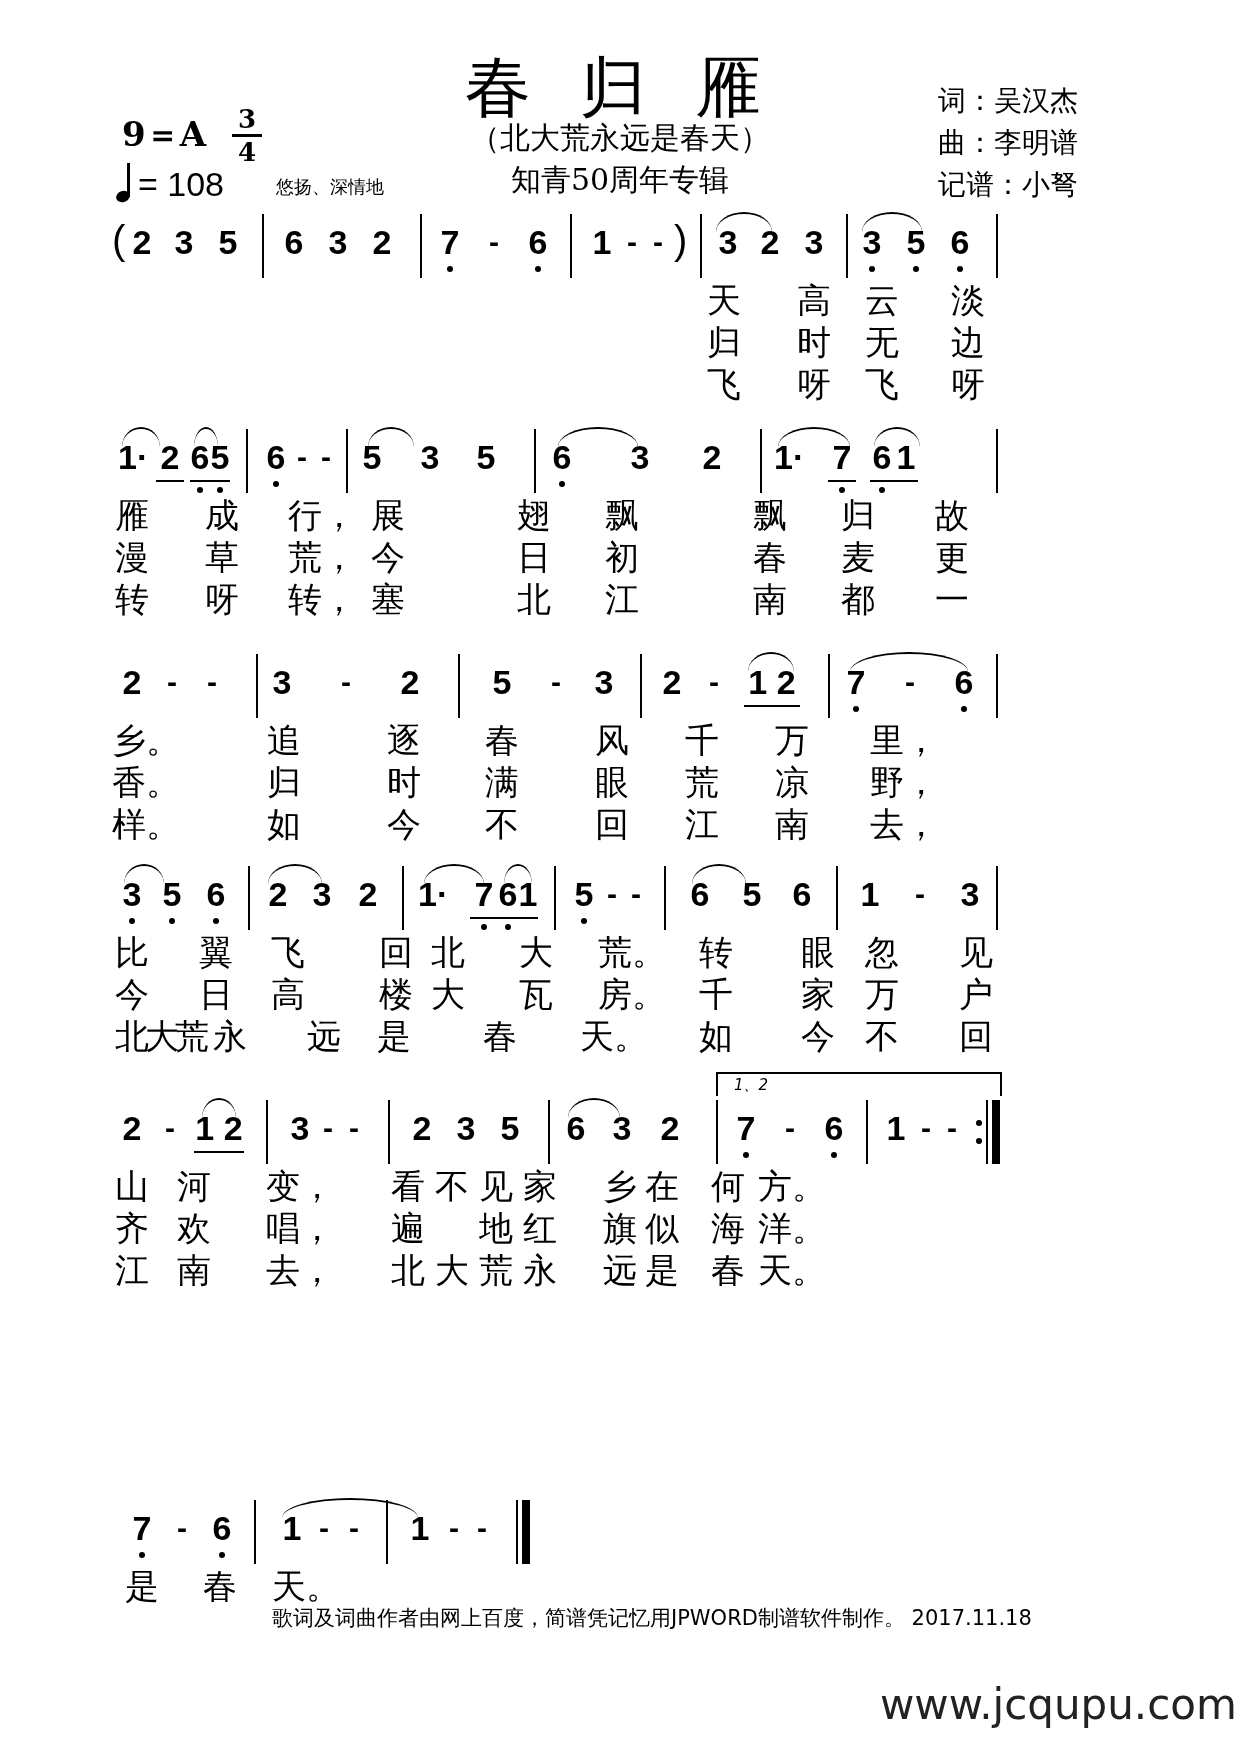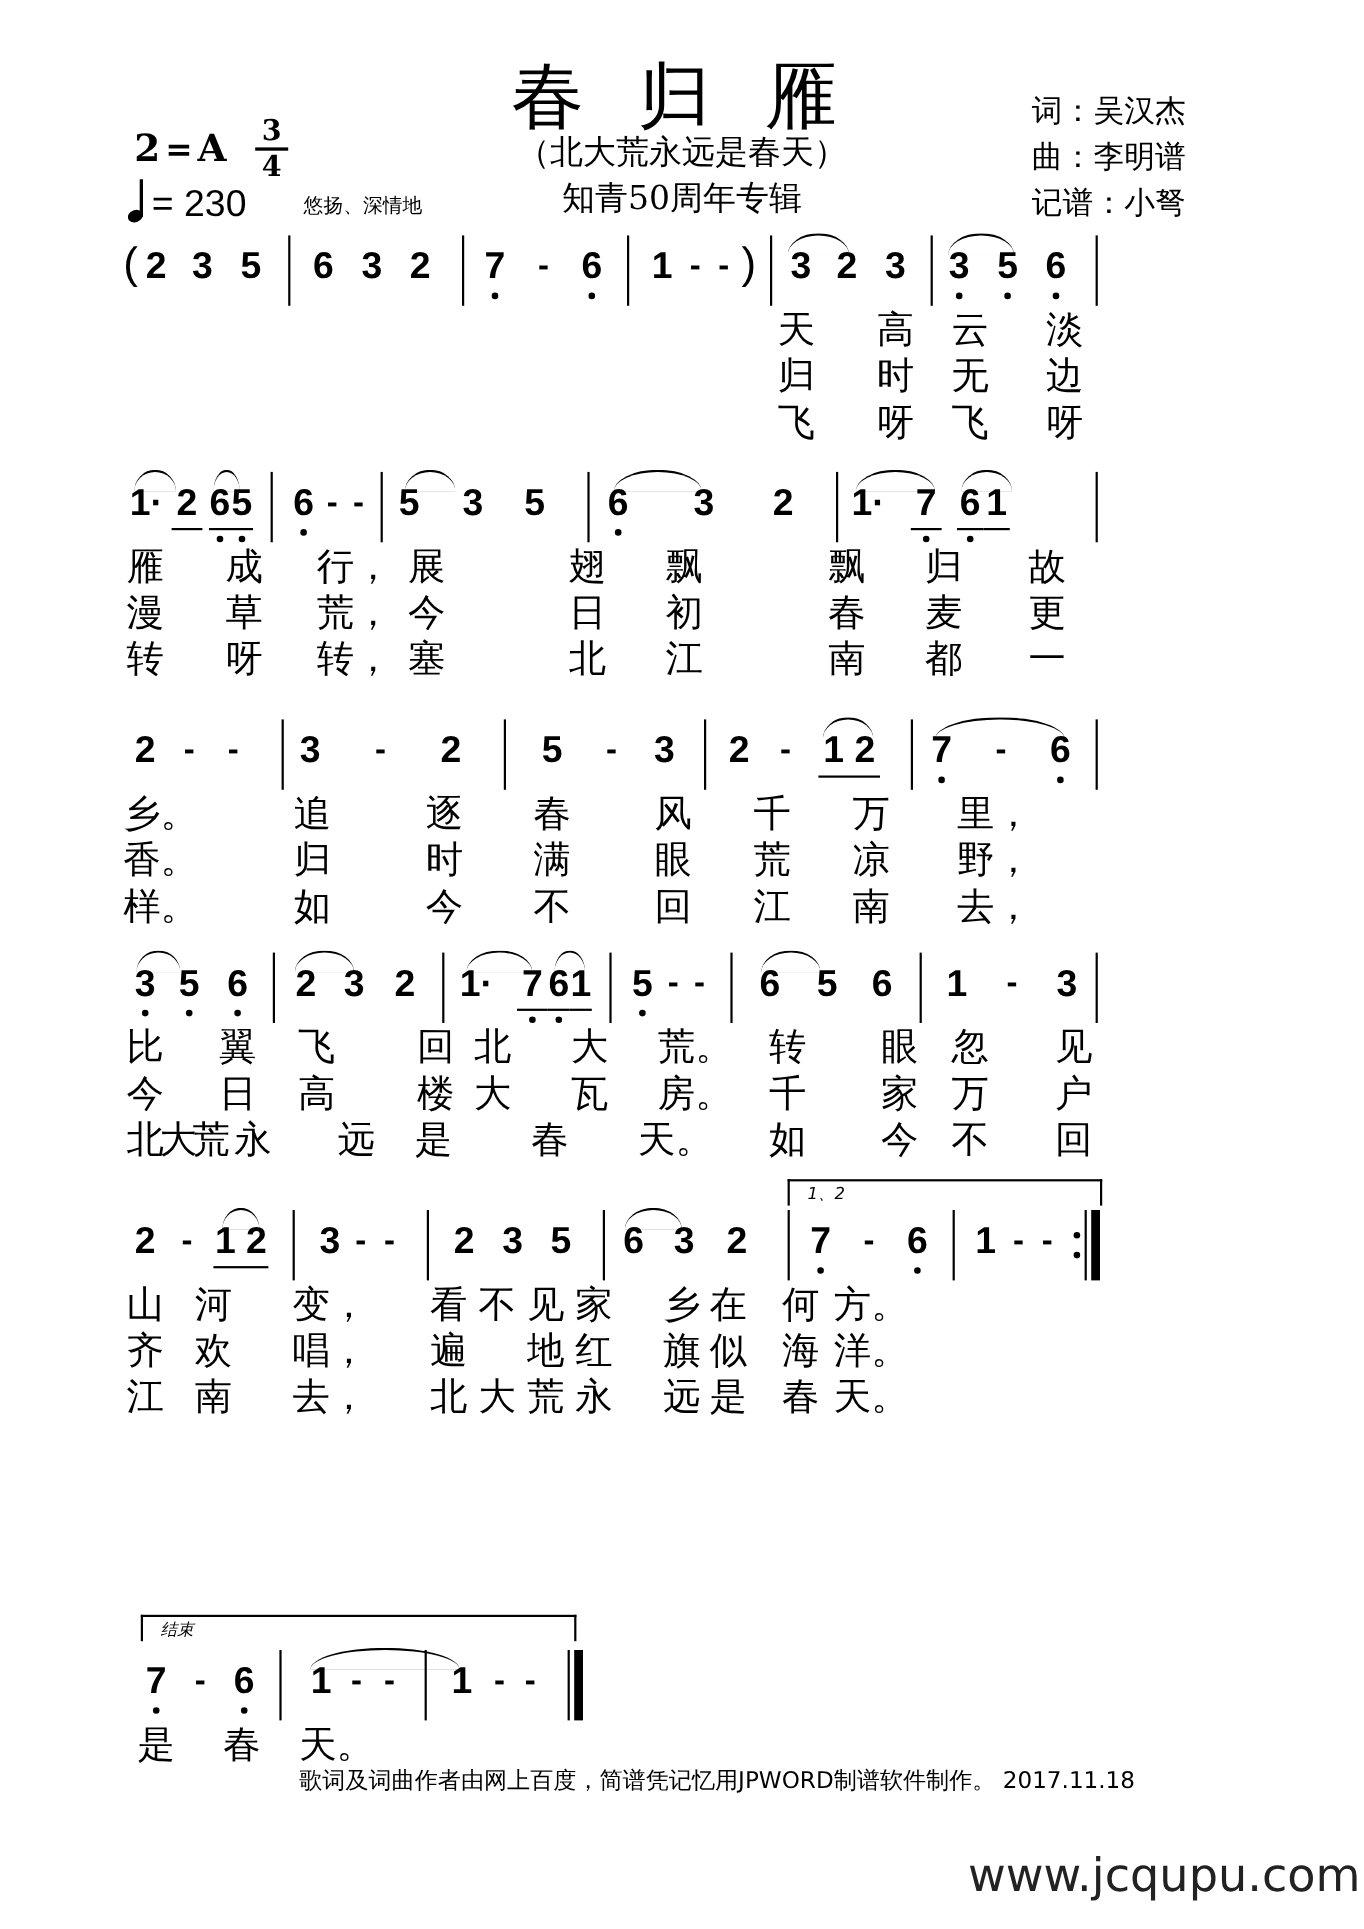--- a/index.html
+++ b/index.html
@@ -37,28 +37,28 @@
   .footer { left: 272px; top: 1604px; font-size: 21px; font-family: "DejaVu Sans", sans-serif; }
   .site { left: 880px; top: 1680px; font-size: 42px; font-family: "DejaVu Sans", sans-serif; color: #222; }
 </style>
 </head>
 <body>
 
 <div class="abs title">春 归 雁</div>
 <div class="abs subtitle" style="top:118px">（北大荒永远是春天）</div>
 <div class="abs subtitle" style="top:160px">知青50周年专辑</div>
 
-<div class="abs key">2＝A</div>
+<div class="abs key">9＝A</div>
 <div class="abs timesig">
   <div>3</div>
   <div class="line"></div>
   <div>4</div>
 </div>
 <div class="abs tempo">
-  <span class="note-icon"></span><span>= 230</span>
+  <span class="note-icon"></span><span>= 108</span>
 </div>
 <div class="abs expr">悠扬、深情地</div>
 
 <div class="abs credits">
   <div>词：吴汉杰</div>
   <div>曲：李明谱</div>
   <div>记谱：小弩</div>
 </div>
 
 <div class="system" style="top:210px">
@@ -382,23 +382,20 @@
     <span class="ly" style="left:402px">永</span>
     <span class="ly" style="left:482px">远</span>
     <span class="ly" style="left:524px">是</span>
     <span class="ly" style="left:590px">春</span>
     <span class="ly" style="left:640px;width:60px;text-align:left">天。</span>
   </div>
 </div>
 
 <div class="system" style="top:1496px">
   <div class="staff">
-    <div class="volta r" style="left:10px;width:392px;top:-28px">
-        <span>结束</span>
-      </div>
     <span class="tok" style="left:10px">7<i class="dot-below"></i></span>
     <span class="tok dash" style="left:50px">-</span>
     <span class="tok" style="left:90px">6<i class="dot-below"></i></span>
     <span class="bar" style="left:136px"></span>
     <span class="slur" style="left:164px;width:136px;top:2px"></span>
     <span class="tok" style="left:160px">1</span>
     <span class="tok dash" style="left:192px">-</span>
     <span class="tok dash" style="left:222px">-</span>
     <span class="bar" style="left:268px"></span>
     <span class="tok" style="left:288px">1</span>

